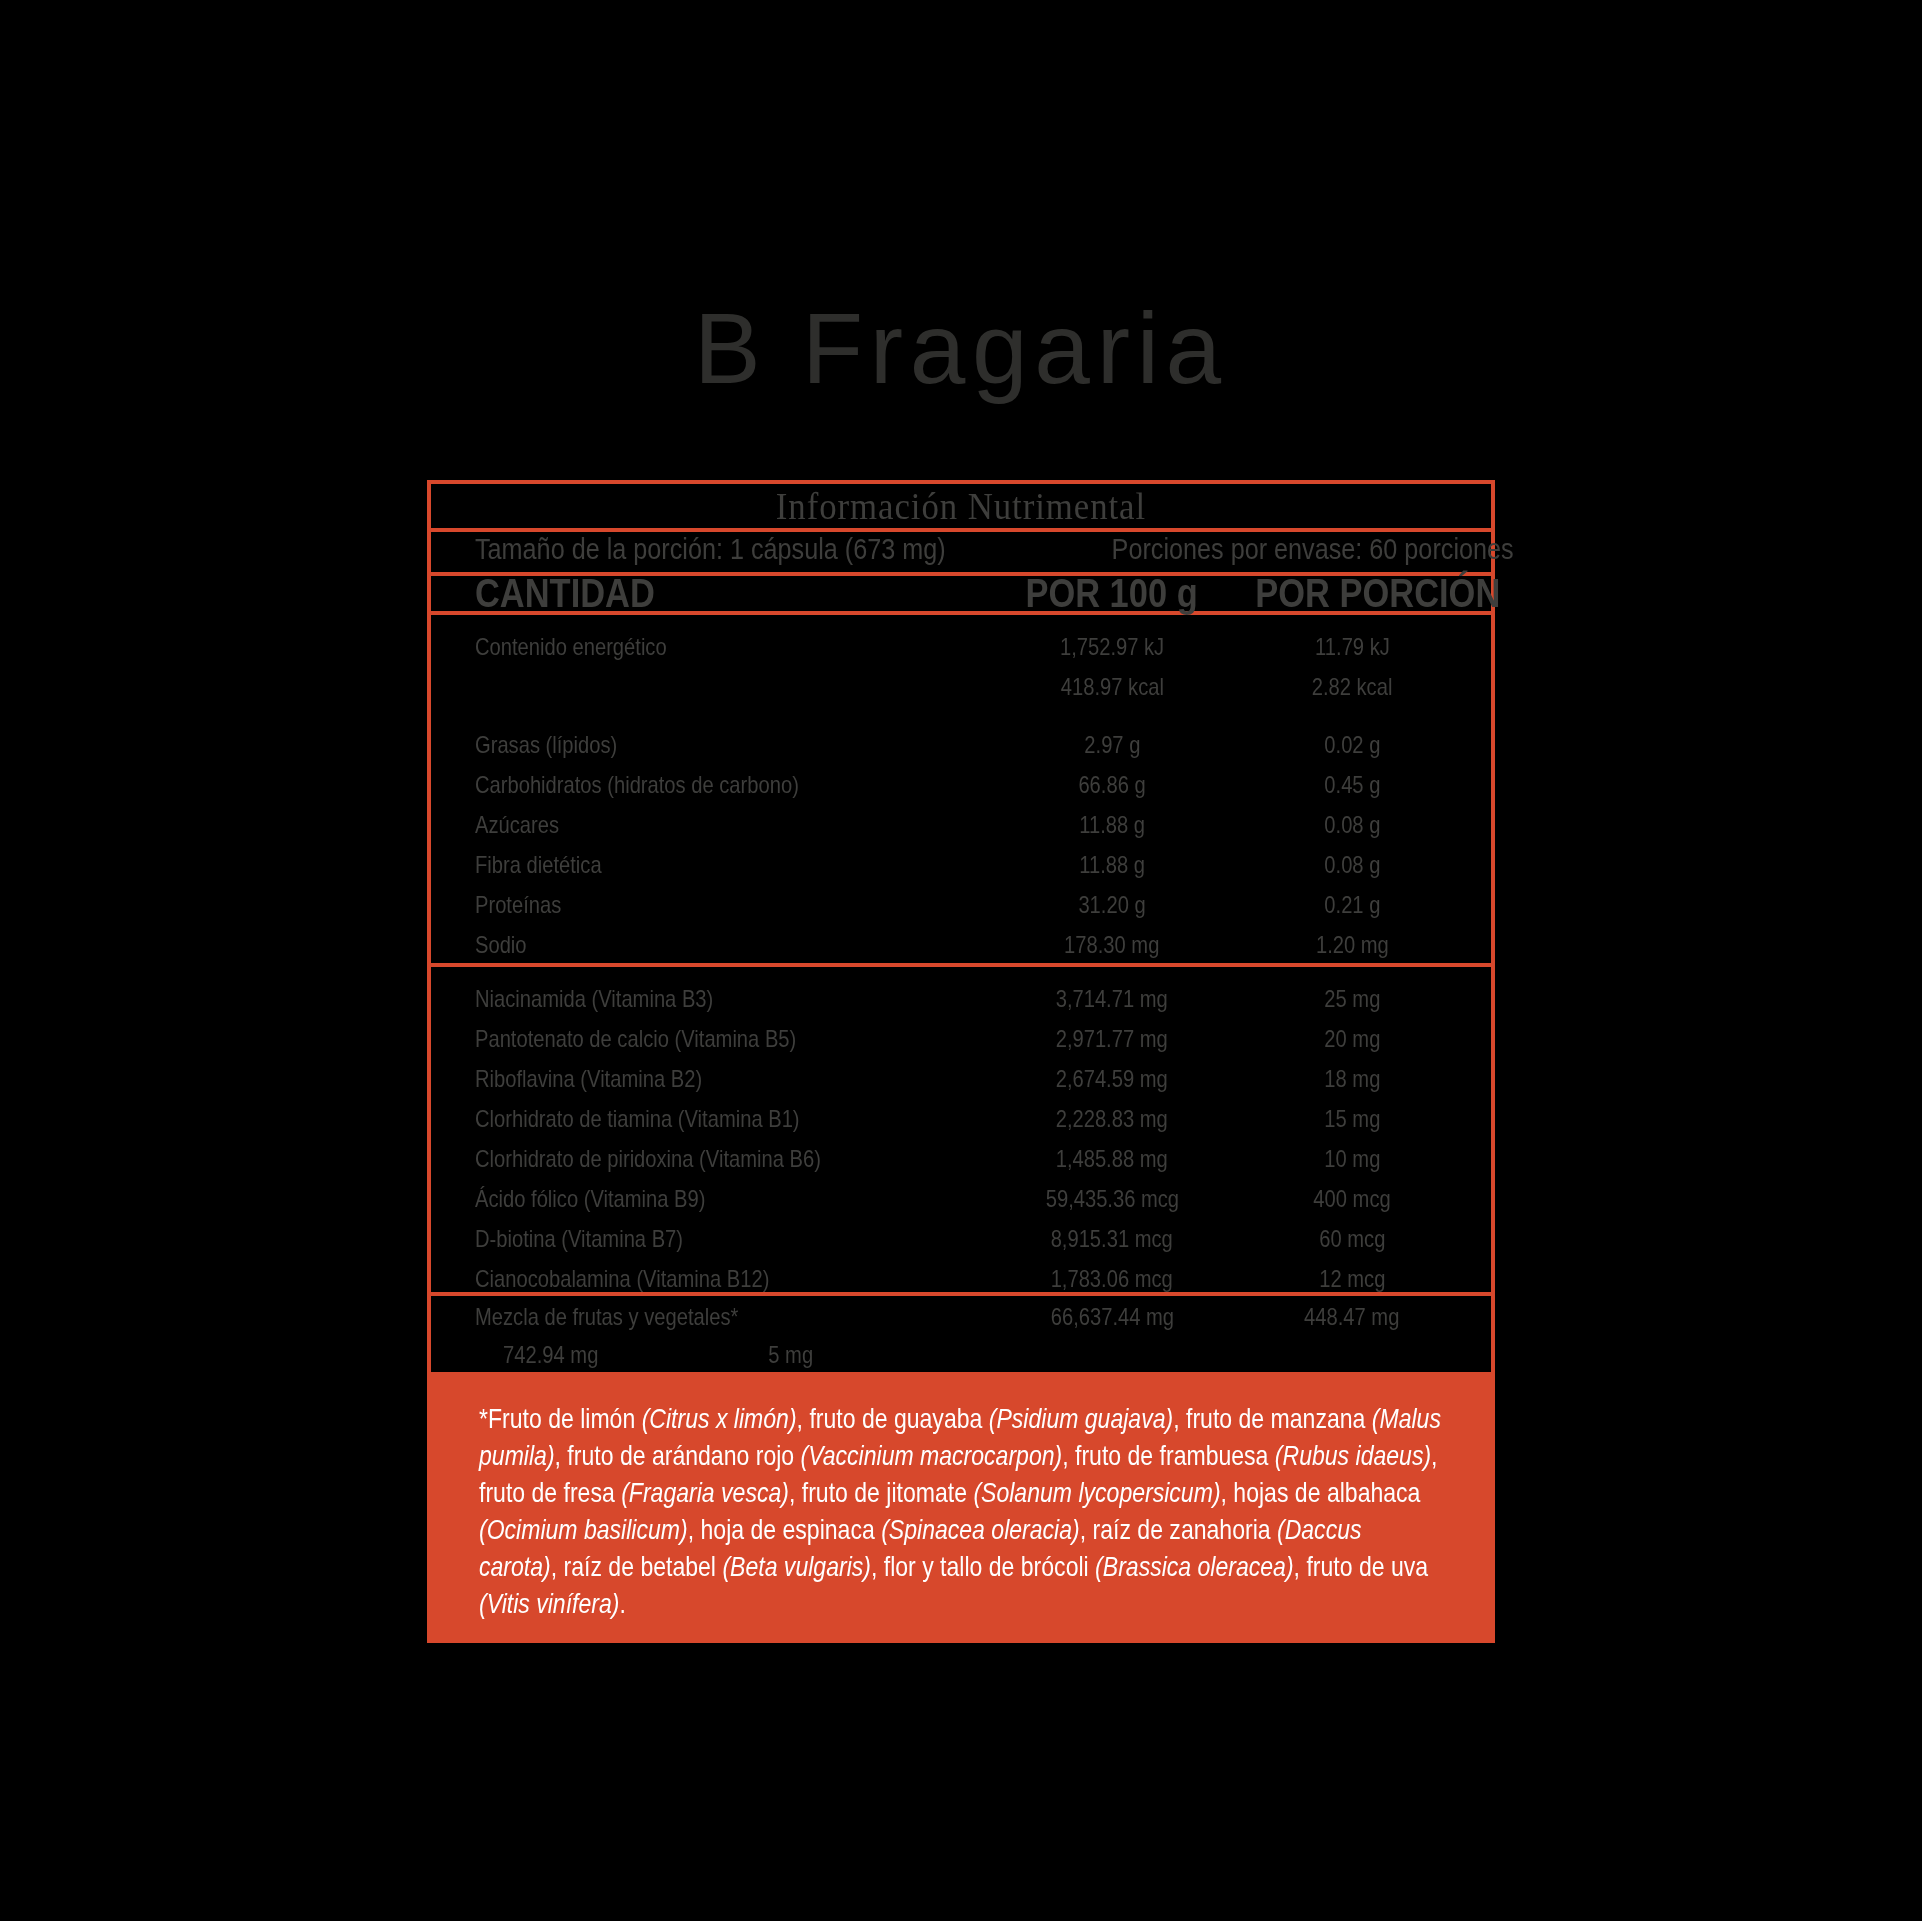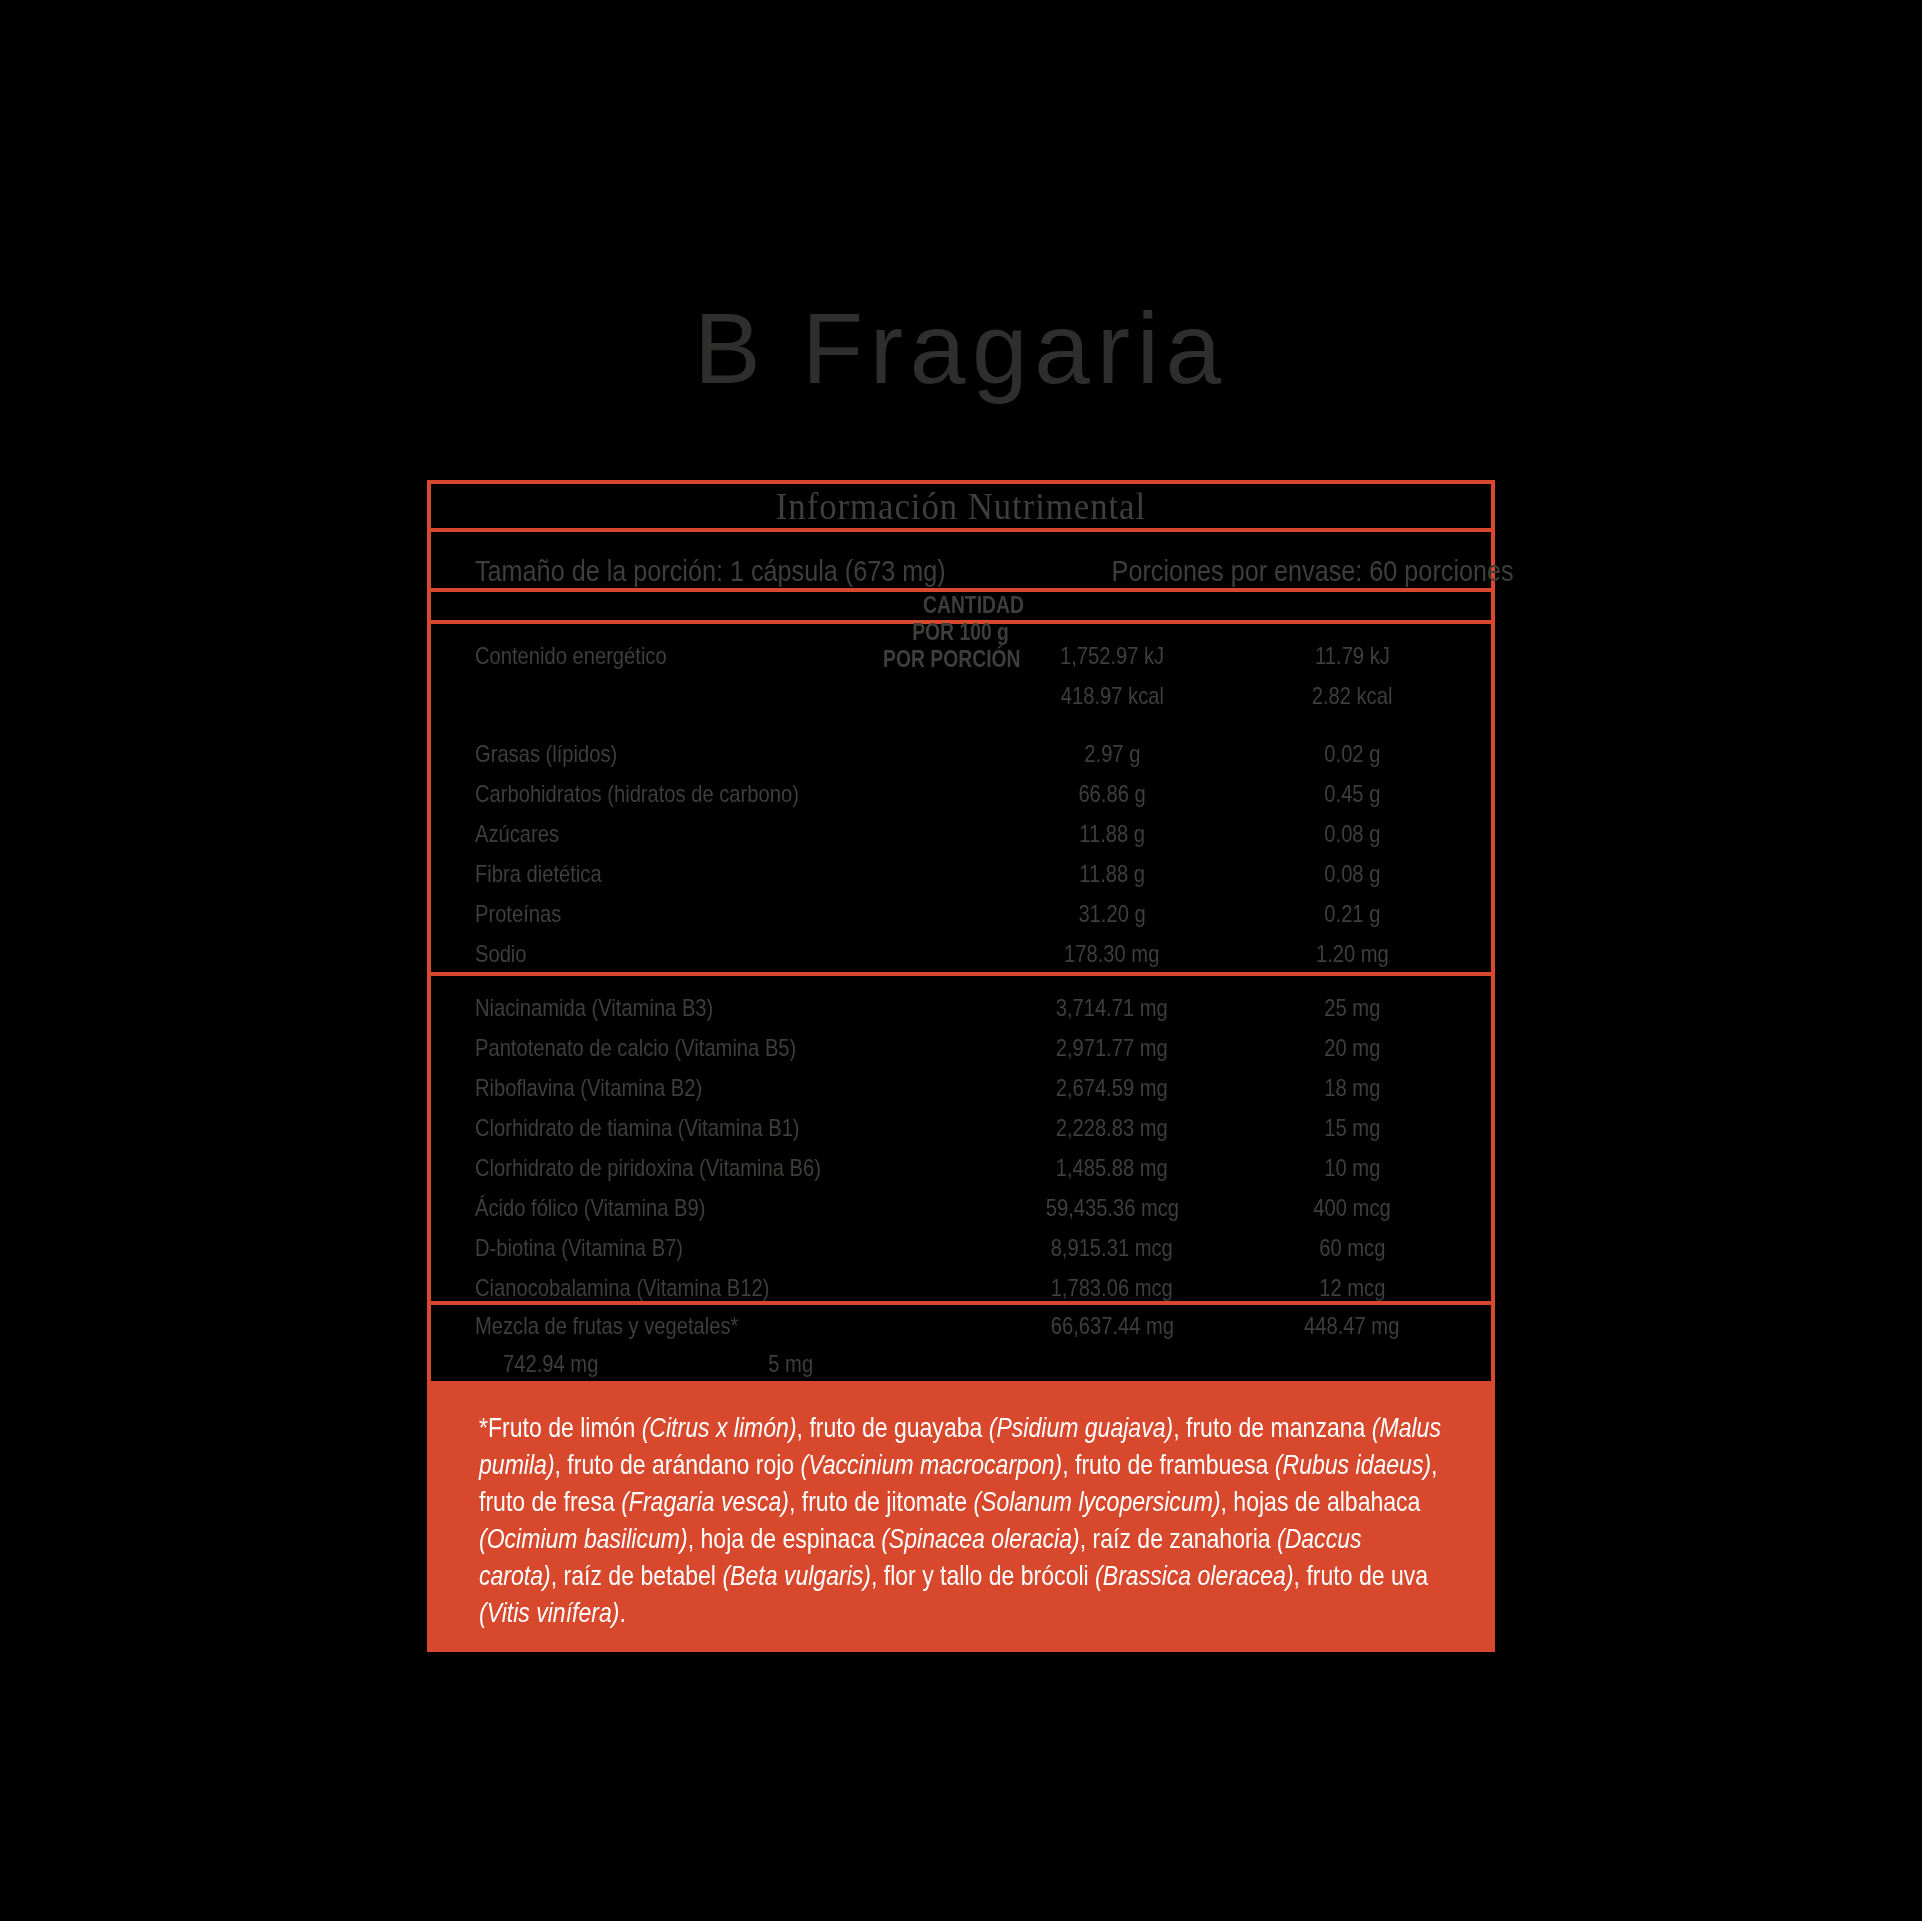--- a/index.html
+++ b/index.html
@@ -38,28 +38,28 @@
   .sec-header{
     height:48px;display:flex;align-items:center;justify-content:center;
   }
   .sec-header .hd{
     font-family:"Liberation Serif",serif;
     font-size:37px;color:var(--table-text);letter-spacing:1px;
     transform:scaleX(0.94);transform-origin:center center;white-space:nowrap;
   }
 
   .sec-serving{
-    height:60px;display:flex;align-items:flex-end;justify-content:space-between;
+    height:44px;display:flex;align-items:flex-start;justify-content:space-between;
     padding:0 77px 0 44px;
     font-size:30px;color:var(--table-text);
   }
 
   .sec-columns{
-    height:32px;display:flex;align-items:center;
-    font-size:23px;font-weight:700;color:var(--table-text);flex-direction:column;
+    height:39px;display:flex;align-items:center;
+    font-size:41px;font-weight:700;color:var(--table-text);
   }
   .sec-columns .c-label{flex:1;padding-left:44px;}
   .sec-columns .c-100,.sec-columns .c-por{width:240px;text-align:center;}
   .sec-columns .c-por{margin-right:19px;text-align:center;}
 
   .sec-energy{height:352px;padding-top:11.5px;}
   .sec-vitamins{height:329px;padding-top:11.5px;}
   .sec-blend{height:76px;padding-top:1.9px;}
 
   .nt-row{display:flex;align-items:baseline;line-height:40px;font-size:24px;color:var(--table-text);}

